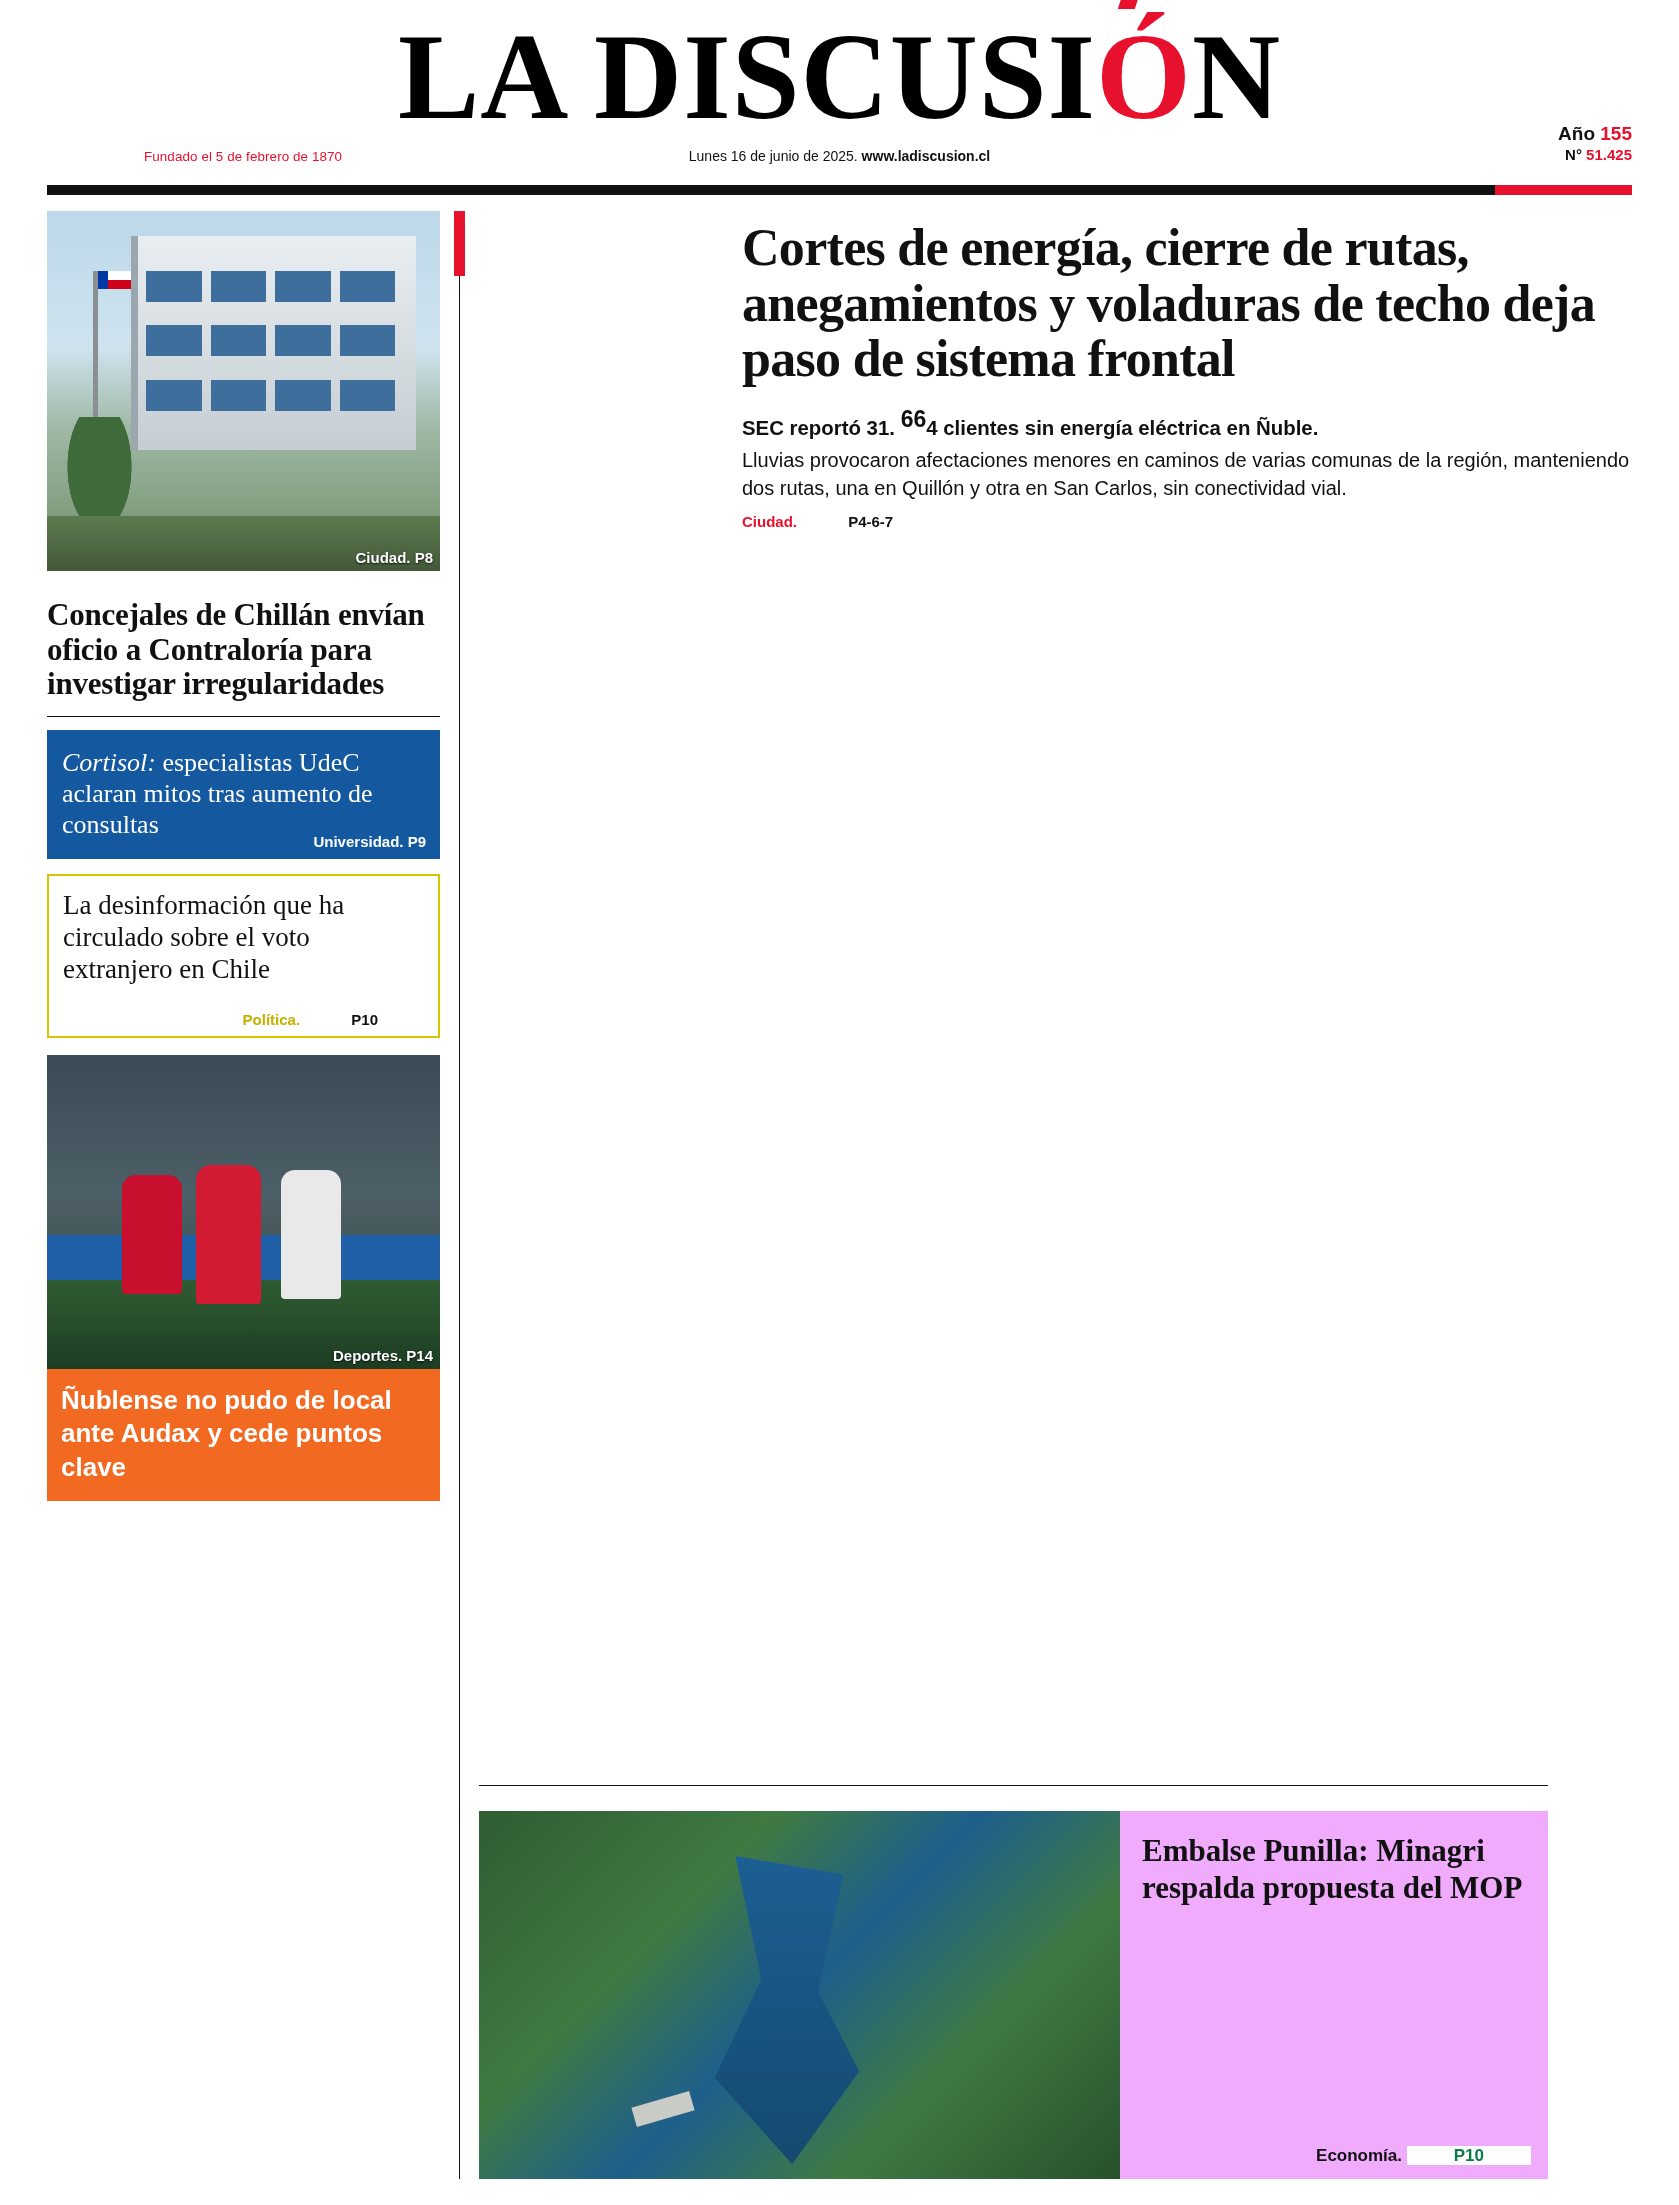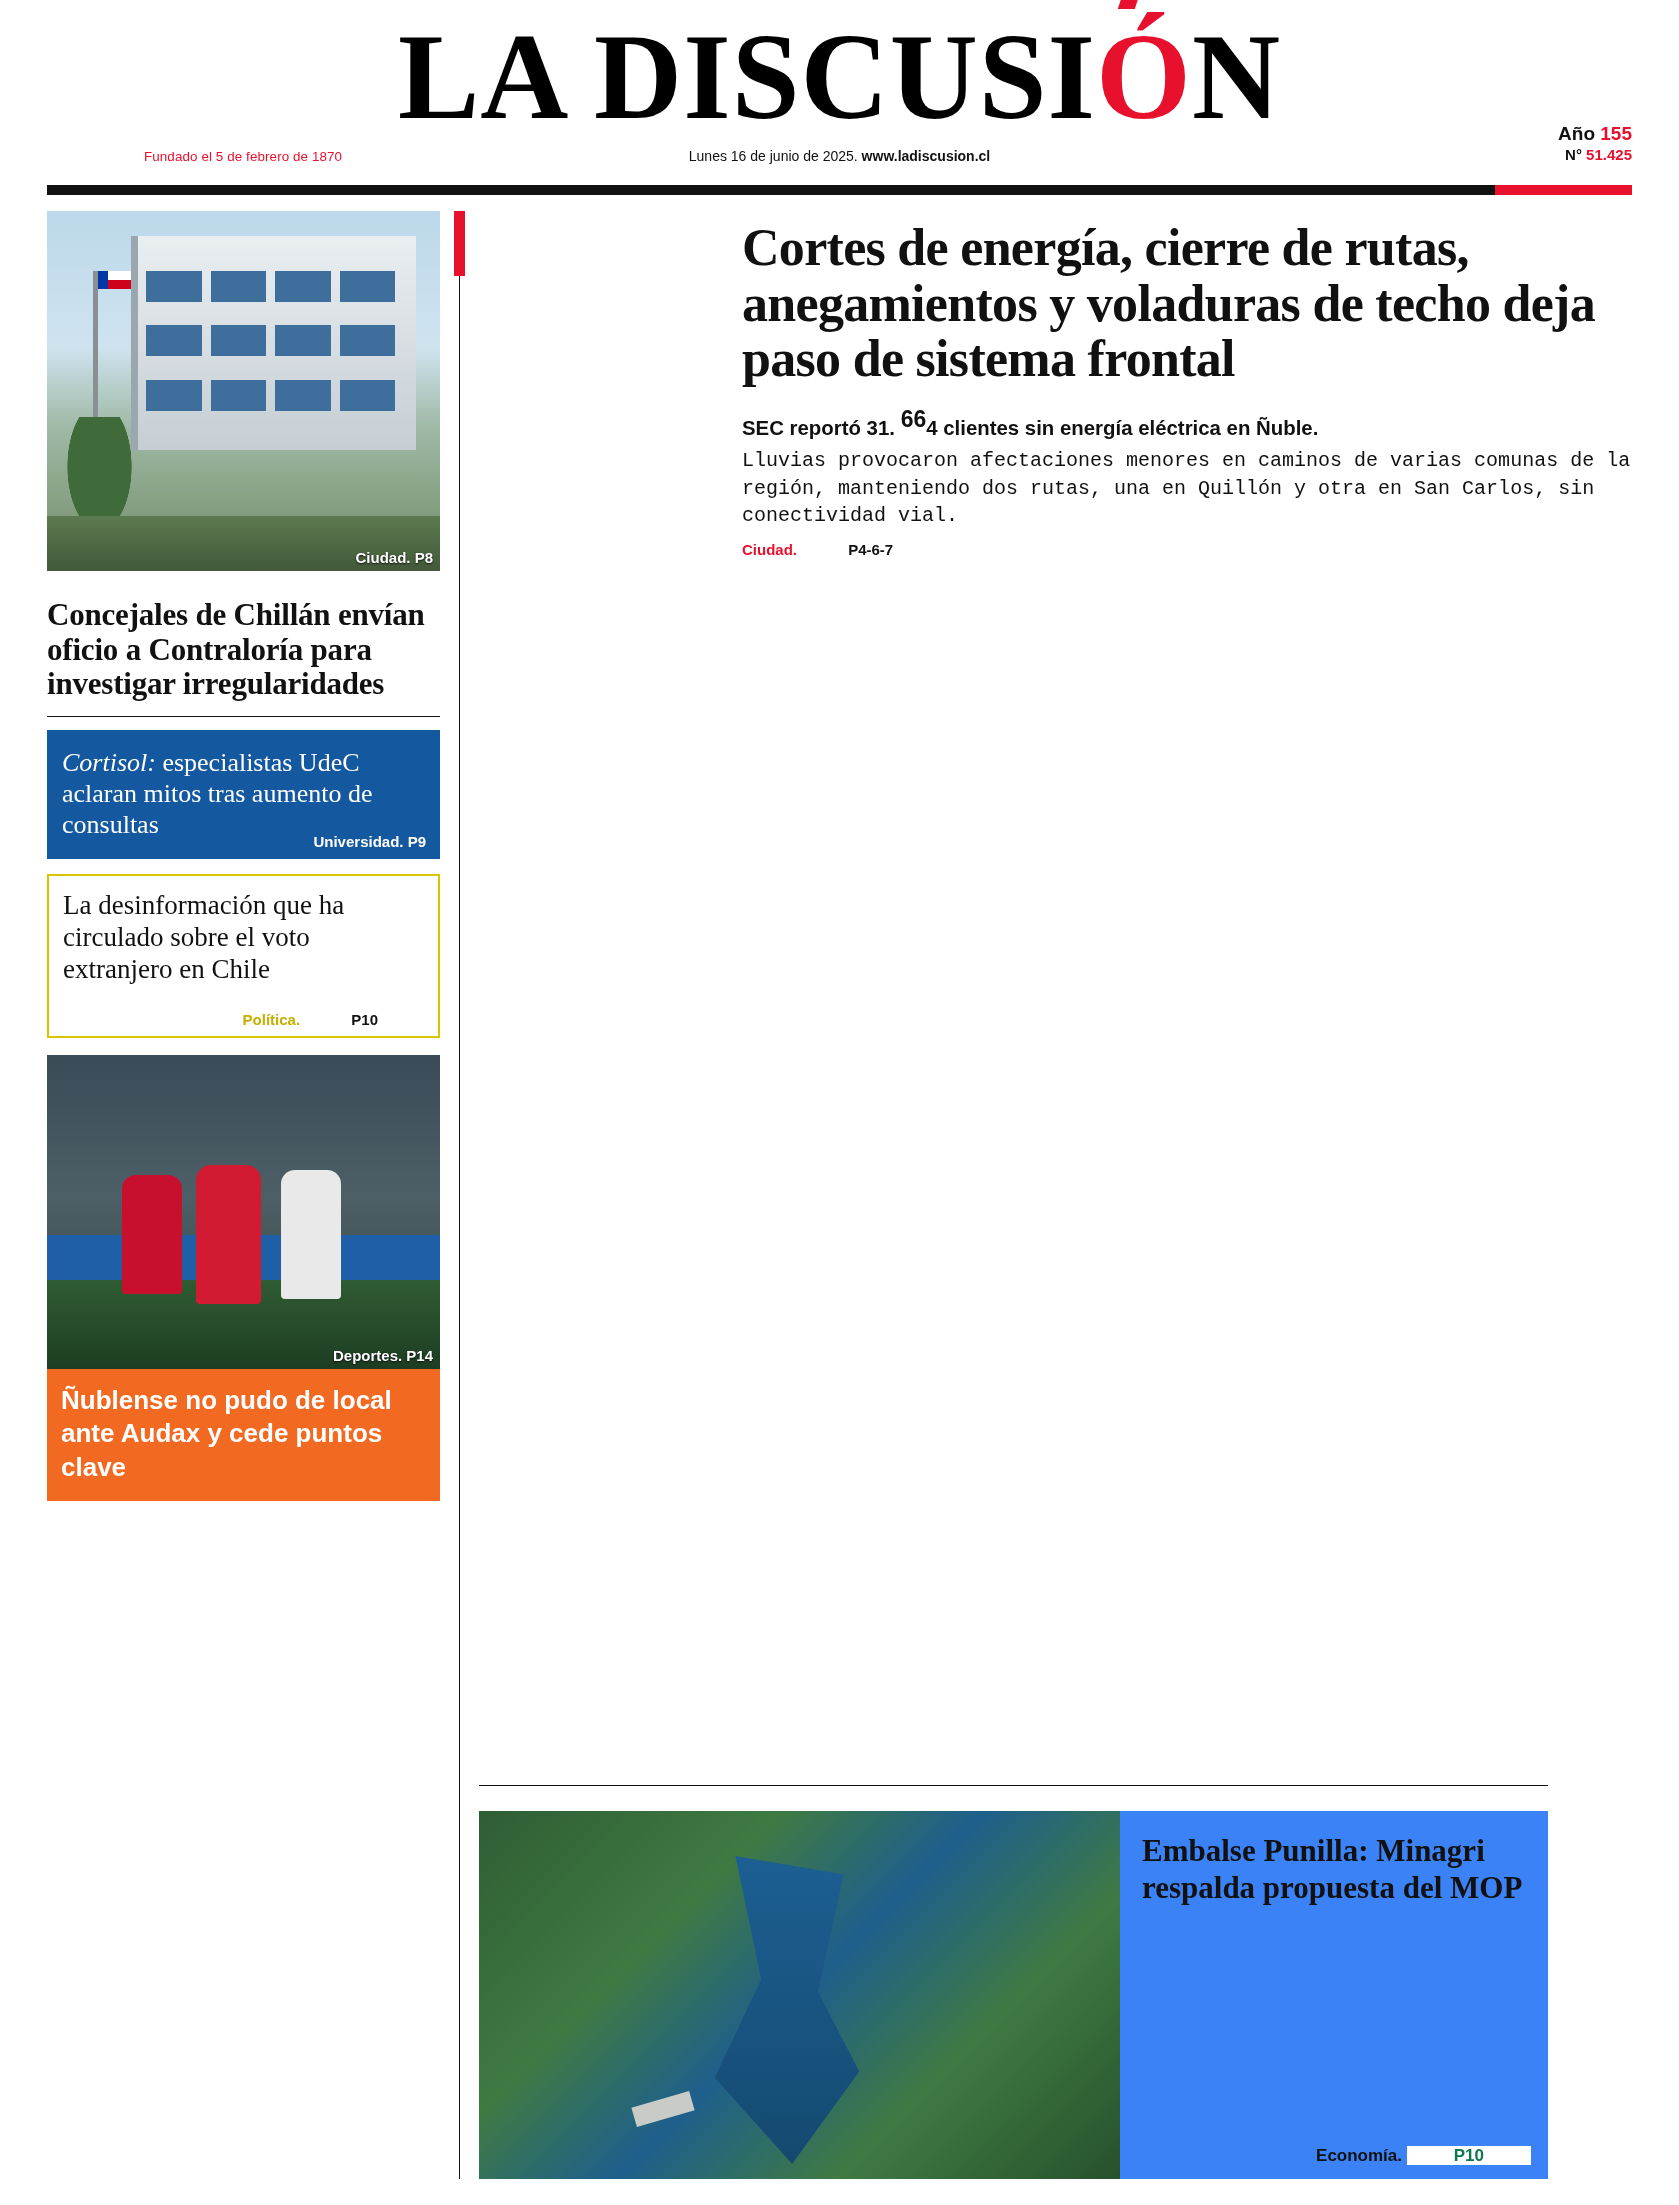--- a/index.html
+++ b/index.html
@@ -359,21 +359,21 @@
     font-weight: bold;
     font-size: 20.4px;
     line-height: 1.25;
     color: #111;
   }
   .main-sub .lead-line .quote {
     font-size: 23px;
     vertical-align: super;
   }
   .main-sub .body {
-    font-family: Liberation Mono, monospace;
+    font-family: Liberation Sans, sans-serif;
     font-size: 20px;
     line-height: 1.38;
     margin-top: 6px;
     color: #111;
   }
   .main-sub .section {
     font-family: "Liberation Sans", sans-serif;
     font-weight: bold;
     font-size: 15px;
     margin-top: 11px;
@@ -460,21 +460,21 @@
     left: 179px; top: 45px; width: 258px; height: 308px;
     background: linear-gradient(180deg, #1c5f93, #15496f);
     clip-path: polygon(30% 0%, 72% 6%, 62% 44%, 78% 70%, 52% 100%, 22% 72%, 40% 40%);
   }
   .bottom-photo .dam {
     position: absolute; left: 154px; bottom: 60px; width: 60px; height: 20px;
     background: #c9ccc6; transform: rotate(-16deg);
   }
   .bottom-green {
     flex: 1 1 auto;
-    background: #3b82f6;
+    background: #f0abfc;
     position: relative;
     padding: 22px 18px 0 22px;
     box-sizing: border-box;
   }
   .bottom-green .deck {
     font-family: "Liberation Serif", serif;
     font-weight: bold;
     font-size: 31px;
     line-height: 1.18;
     color: #111;

